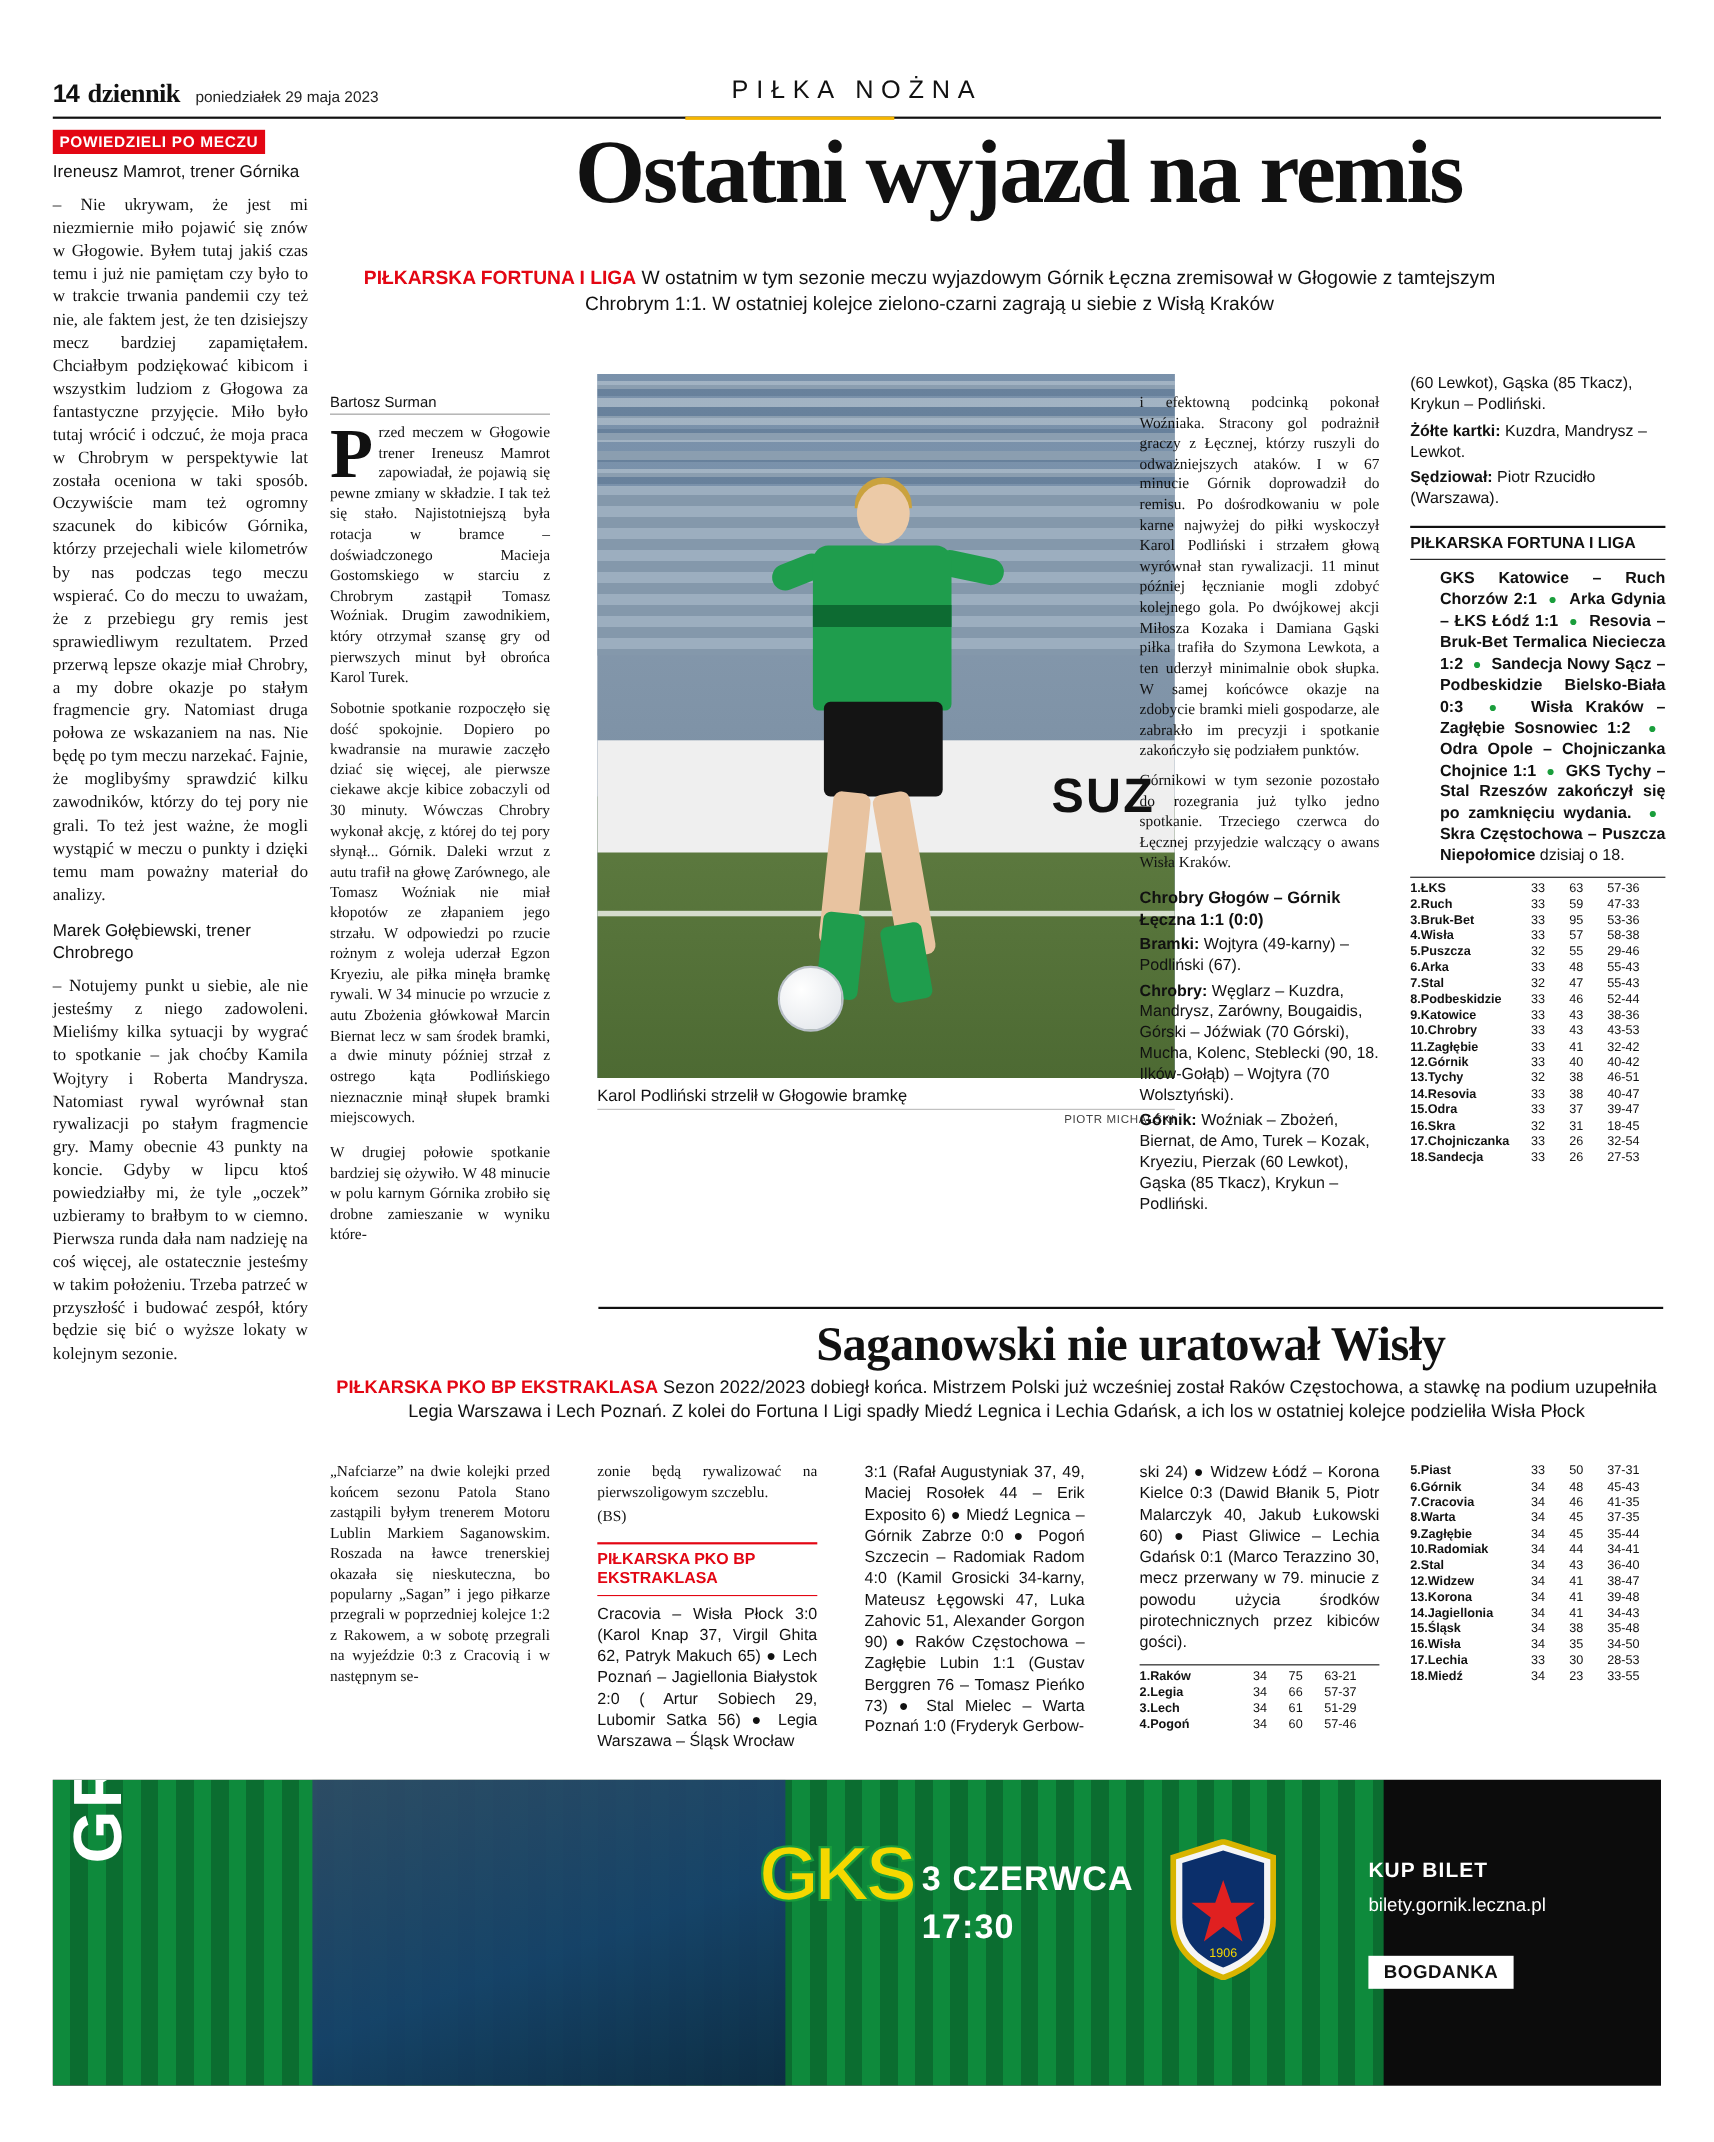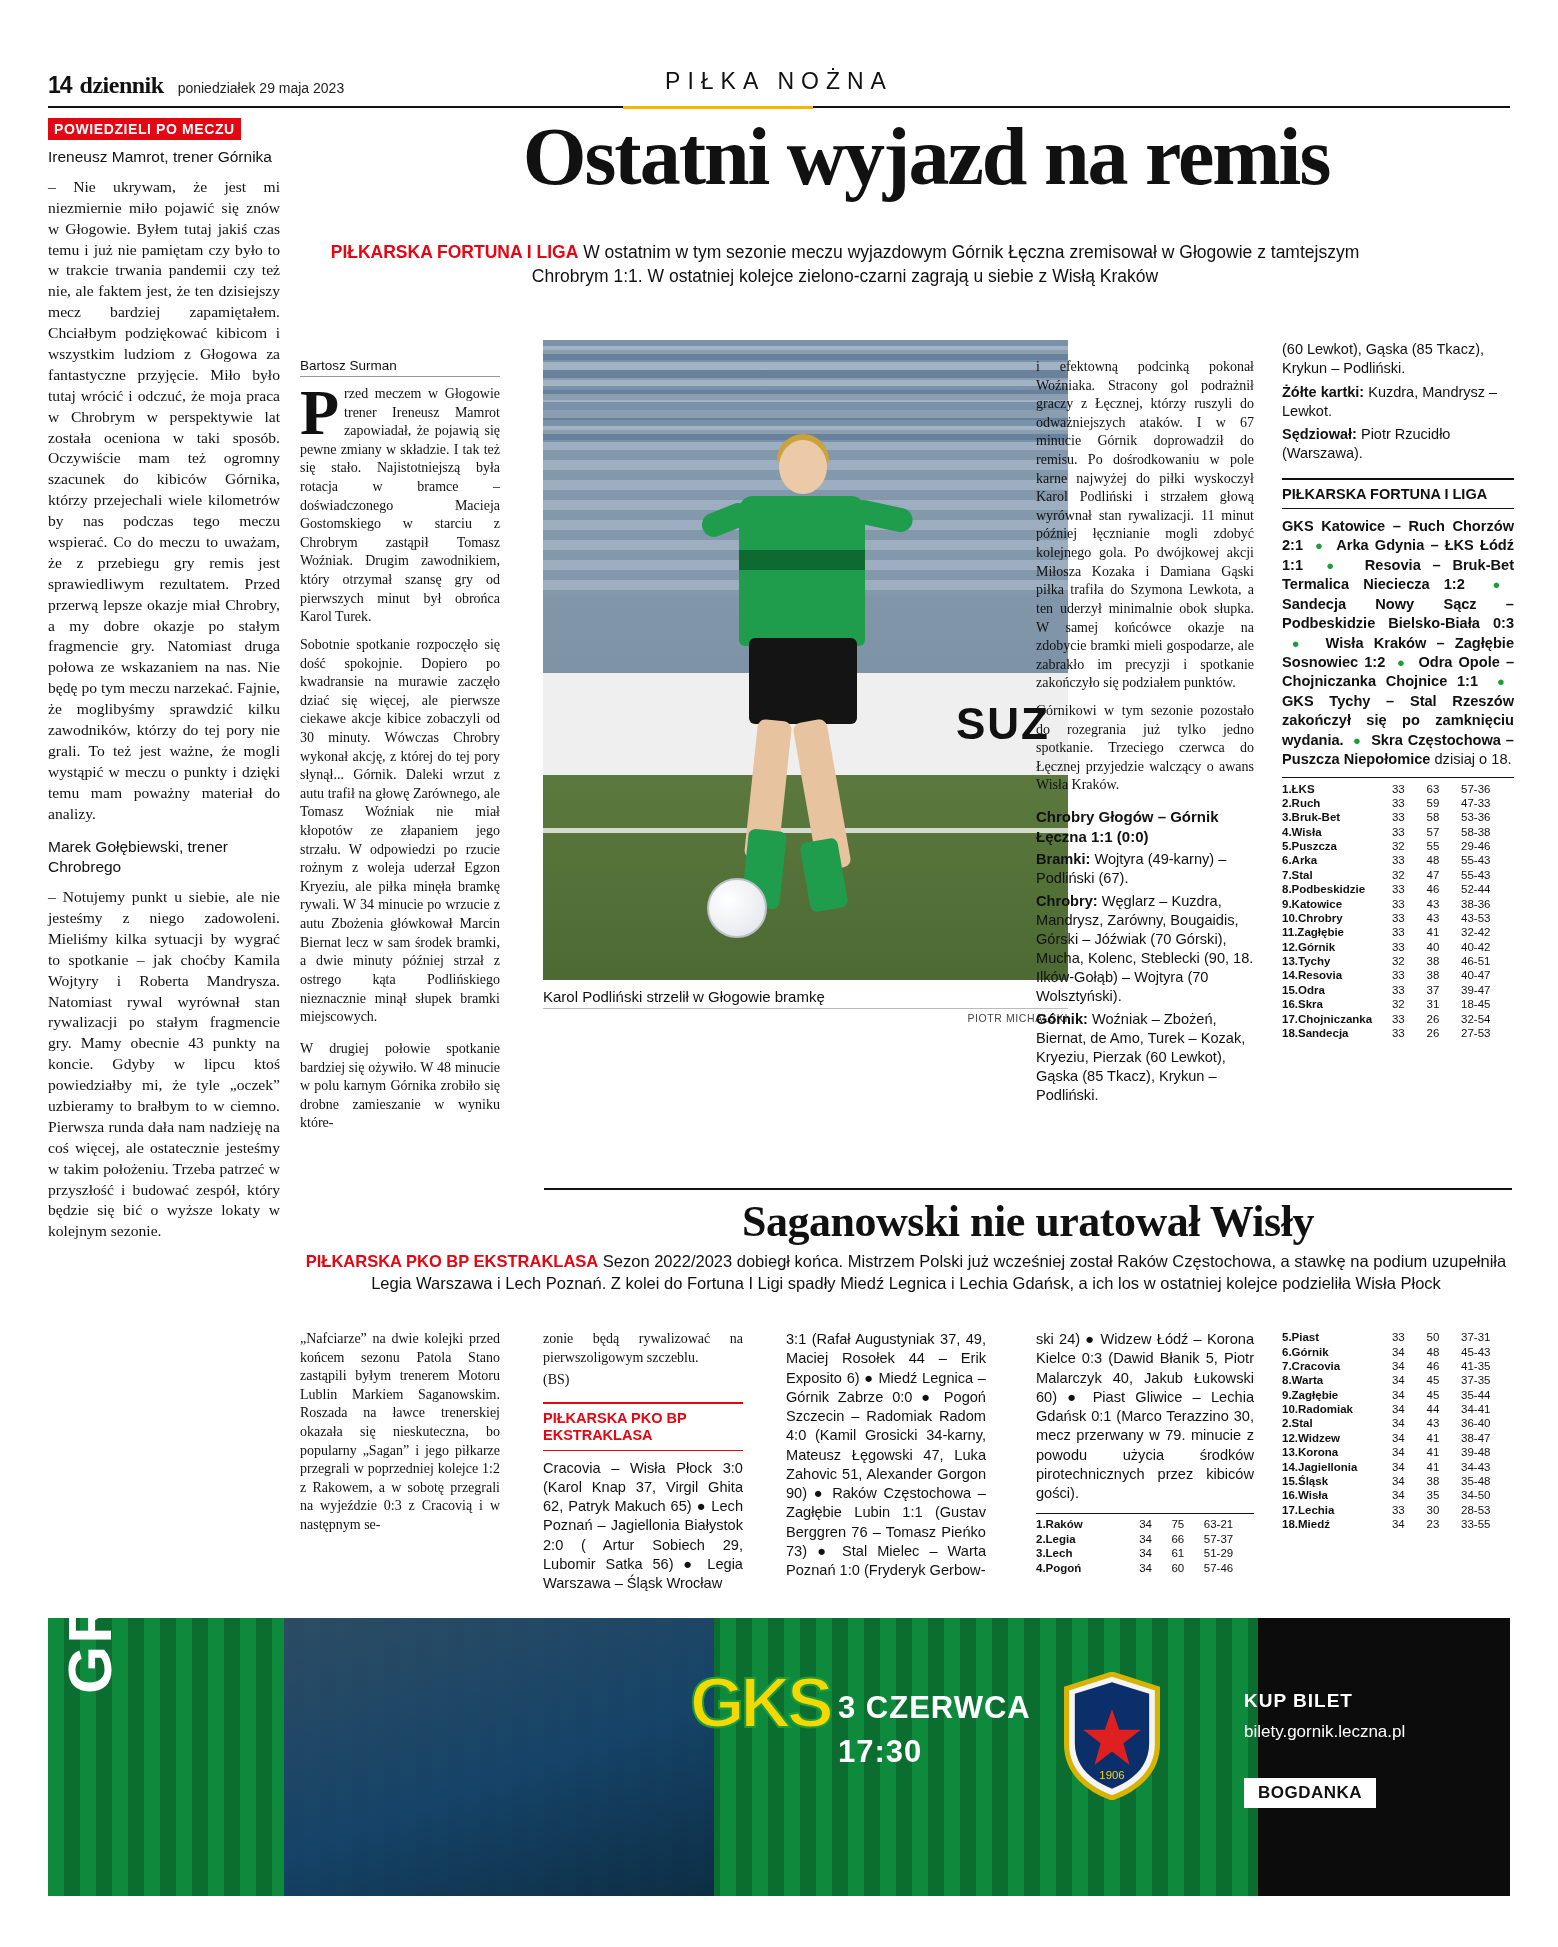--- a/index.html
+++ b/index.html
@@ -100,20 +100,21 @@
   .side-top { font-family:"Liberation Sans", sans-serif; font-size:14.5px; line-height:1.33; }
   .side-top b { font-weight:700; }
   .side-hdr {
     font-family:"Liberation Sans", sans-serif; font-weight:700; font-size:14.5px;
     line-height:1.2; border-top:2px solid #111; border-bottom:1px solid #111;
     padding:6px 0 5px 0; margin-top:14px; margin-bottom:8px;
   }
   .side-results {
     font-family:"Liberation Sans", sans-serif; font-weight:700; font-size:14.6px; line-height:1.33;
     text-align:justify;
+    margin-left:27px;
   }
   .bullet { color:#1a9e3c; font-size:13px; }
 
   
   table.standings {
     width:232px; border-collapse:collapse;
     font-family:"Liberation Sans", sans-serif; font-size:11.5px;
   }
   table.standings td { padding:1.2px 0; white-space:nowrap; }
   table.standings td.name { width:108px;font-weight:bold; }
@@ -364,21 +365,21 @@
             </tr>
           <tr>
               <td class="name">2.Ruch</td>
               <td class="m">33</td>
               <td class="p">59</td>
               <td class="g">47-33</td>
             </tr>
           <tr>
               <td class="name">3.Bruk-Bet</td>
               <td class="m">33</td>
-              <td class="p">58</td>
+              <td class="p">95</td>
               <td class="g">53-36</td>
             </tr>
           <tr>
               <td class="name">4.Wisła</td>
               <td class="m">33</td>
               <td class="p">57</td>
               <td class="g">58-38</td>
             </tr>
           <tr>
               <td class="name">5.Puszcza</td>

